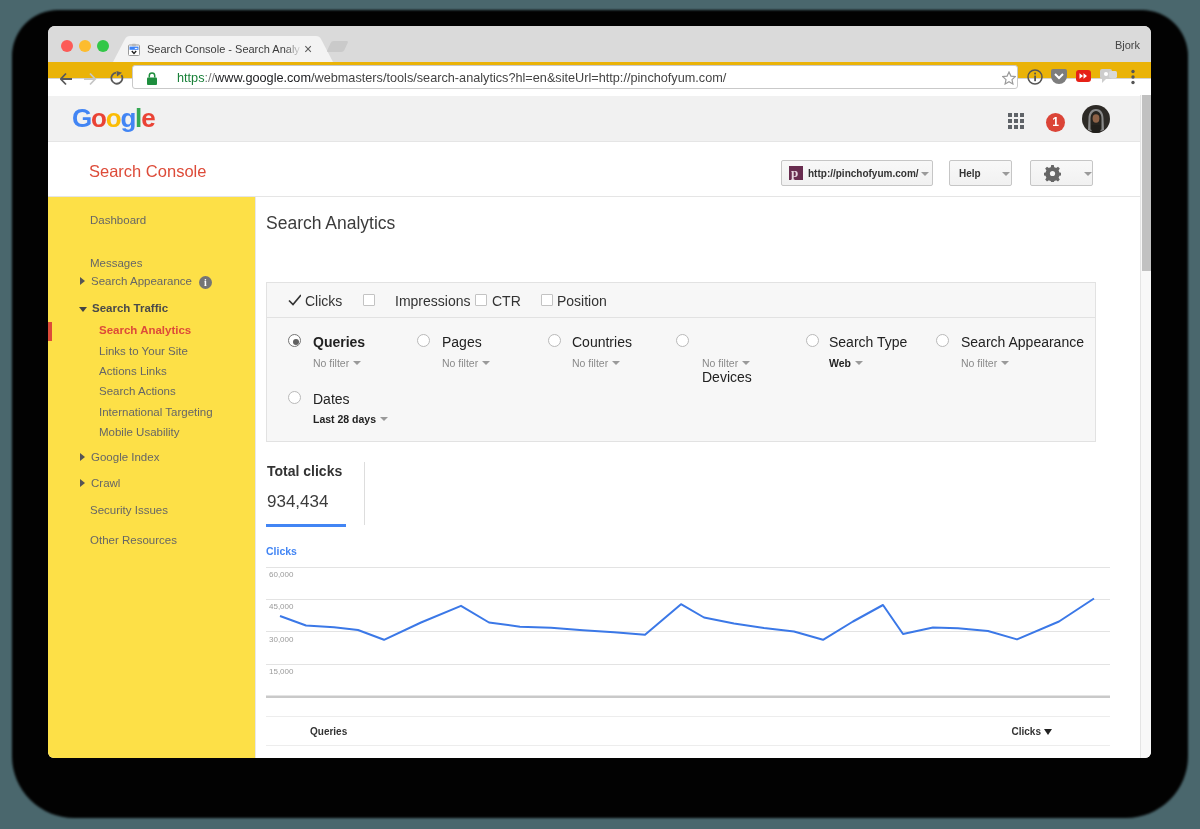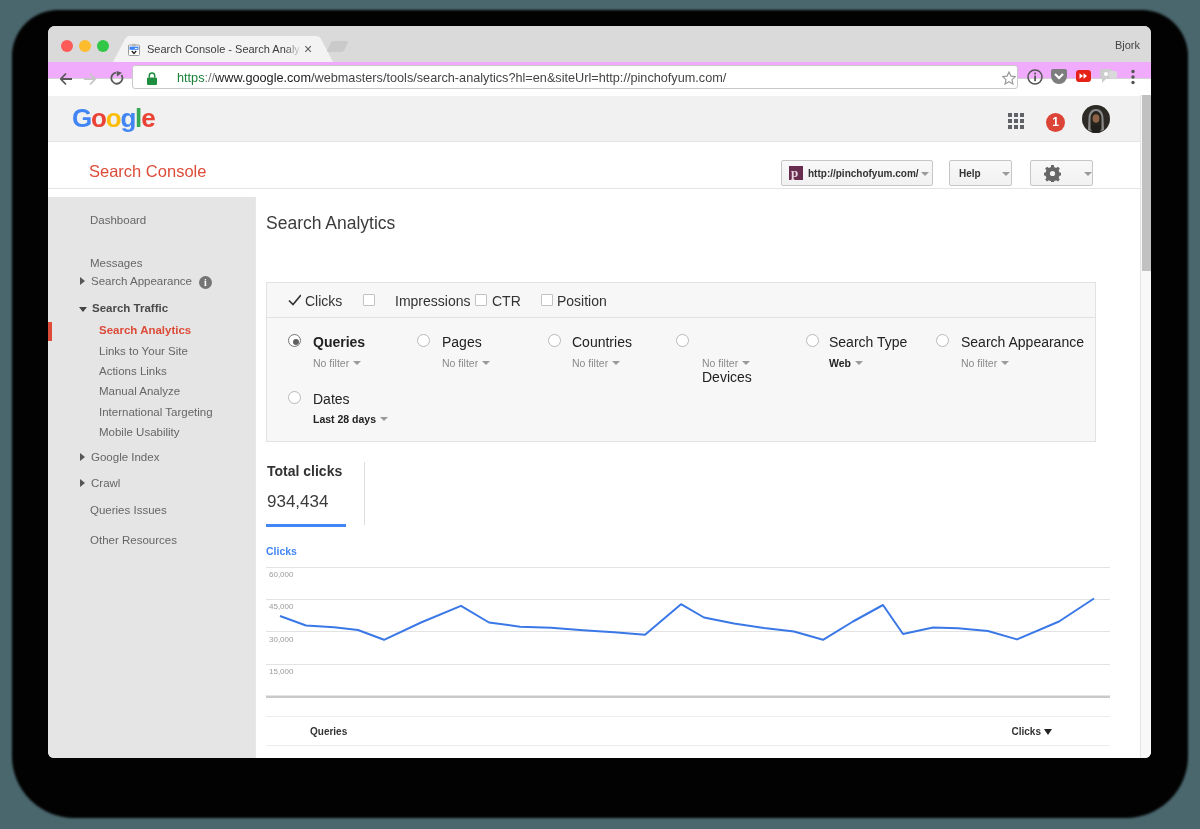--- a/index.html
+++ b/index.html
@@ -14,39 +14,39 @@
   
   .tabstrip { position:absolute; left:0; top:0; width:1103px; height:36px; background:#dadada; }
   .light { position:absolute; top:14px; width:12px; height:12px; border-radius:50%; }
   .tab { position:absolute; left:65px; top:10px; width:220px; height:26px; }
   .tabtitle { position:absolute; left:34px; top:7px; font-size:11px; color:#3c3c3c; white-space:nowrap; width:158px; overflow:hidden; }
   .tabx { position:absolute; left:191px; top:5px; font-size:14px; color:#5a5a5a; }
   .newtab { position:absolute; left:281px; top:15px; width:17px; height:11px; background:#cacaca; transform:skewX(-25deg); border-radius:2px; }
   .bjork { position:absolute; right:11px; top:13px; font-size:11px; color:#444; }
 
   
-  .toolbar { position:absolute; left:0; top:36px; width:1103px; height:17px; background:#f0abfc; border-bottom:1px solid #d4d4d4; }
+  .toolbar { position:absolute; left:0; top:36px; width:1103px; height:17px; background:#eab308; border-bottom:1px solid #d4d4d4; }
   .urlbar { position:absolute; left:84px; top:3px; width:886px; height:24px; background:#fff; border:1px solid #c9c9c9; border-radius:3px; }
   .urltext { position:absolute; left:44px; top:5px; font-size:12.7px; white-space:nowrap; color:#333; }
 
   
   .gbar { position:absolute; left:0; top:70px; width:1103px; height:46px; background:#f1f1f1; border-bottom:1px solid #e5e5e5; }
   .glogo { position:absolute; left:24px; top:7px; font-size:26px; font-weight:bold; letter-spacing:-1.2px; }
   .gbar .grid { position:absolute; left:960px; top:17px; width:16px; height:16px; }
   .badge { position:absolute; left:998px; top:17px; width:19px; height:19px; border-radius:50%; background:#db4437; color:#fff;
     font-size:12px; font-weight:bold; text-align:center; line-height:19px; }
 
   
-  .schead { position:absolute; left:0; top:117px; width:1103px; height:46px; background:#fff; border-bottom:1px solid #e5e5e5; }
+  .schead { position:absolute; left:0; top:117px; width:1103px; height:54px; background:#fff; border-bottom:1px solid #e5e5e5; }
   .sctitle { position:absolute; left:41px; top:19px; font-size:16.5px; color:#dd4b39; }
   .btn { position:absolute; height:26px; background:linear-gradient(#f8f8f8,#f1f1f1); border:1px solid #c6c6c6; border-radius:2px;
     font-size:10px; font-weight:bold; color:#333; }
 
   
-  .sidebar { position:absolute; left:0; top:171px; width:208px; height:561px; border-right:1px solid #e8e8e8; background:#e5e5e5; }
+  .sidebar { position:absolute; left:0; top:171px; width:208px; height:561px; border-right:1px solid #e8e8e8; background:#fde047; }
   .si { position:absolute; font-size:11.5px; color:#666; white-space:nowrap; }
   .tri-r { display:inline-block; width:0; height:0; border-left:5px solid #555; border-top:4px solid transparent; border-bottom:4px solid transparent; }
   .tri-d { display:inline-block; width:0; height:0; border-top:5px solid #444; border-left:4px solid transparent; border-right:4px solid transparent; }
 
   
   .content { position:absolute; left:209px; top:171px; width:884px; height:561px; background:#fff; }
   .h1 { position:absolute; left:9px; top:16px; font-size:17.5px; color:#3c3c3c; }
   .desc { position:absolute; left:9px; top:46px; font-size:11.5px; color:#4d4d4d; }
   .desc .lm { color:#4272db; }
 
@@ -201,26 +201,26 @@
     <div class="sidebar">
       <div class="si" style="left:42px;top:17px;">Dashboard</div>
       <div class="si" style="left:42px;top:60px;">Messages</div>
       <div class="si" style="left:32px;top:78px;"><span class="tri-r" style="margin-right:6px;"></span>Search Appearance</div>
       <div class="abs" style="left:151px;top:79px;width:13px;height:13px;border-radius:50%;background:#757575;color:#fff;text-align:center;font-size:10px;line-height:13px;font-weight:bold;font-family:'Liberation Serif',serif;">i</div>
       <div class="si" style="left:31px;top:105px;color:#4a4a4a;font-weight:bold;"><span class="tri-d" style="margin-right:5px;"></span>Search Traffic</div>
       <div class="abs" style="left:0;top:125px;width:4px;height:19px;background:#dd4b39;"></div>
       <div class="si" style="left:51px;top:127px;color:#dd4b39;font-weight:bold;">Search Analytics</div>
       <div class="si" style="left:51px;top:148px;text-align:right;">Links to Your Site</div>
       <div class="si" style="left:51px;top:168px;">Actions Links</div>
-      <div class="si" style="left:51px;top:188px;">Manual Analyze</div>
+      <div class="si" style="left:51px;top:188px;">Search Actions</div>
       <div class="si" style="left:51px;top:209px;">International Targeting</div>
       <div class="si" style="left:51px;top:229px;">Mobile Usability</div>
       <div class="si" style="left:32px;top:254px;"><span class="tri-r" style="margin-right:6px;"></span>Google Index</div>
       <div class="si" style="left:32px;top:280px;"><span class="tri-r" style="margin-right:6px;"></span>Crawl</div>
-      <div class="si" style="left:42px;top:307px;">Queries Issues</div>
+      <div class="si" style="left:42px;top:307px;">Security Issues</div>
       <div class="si" style="left:42px;top:337px;">Other Resources</div>
     </div>
 
     <div class="content">
       <div class="h1">Search Analytics</div>
 
       <div class="fbox">
         <div class="frow1">
           <svg class="abs" style="left:21px;top:11px" width="13" height="12" fill="none">
             <path d="M1,6.5 L5,10.5 L13,1" stroke="#333" stroke-width="1.7"></path>

